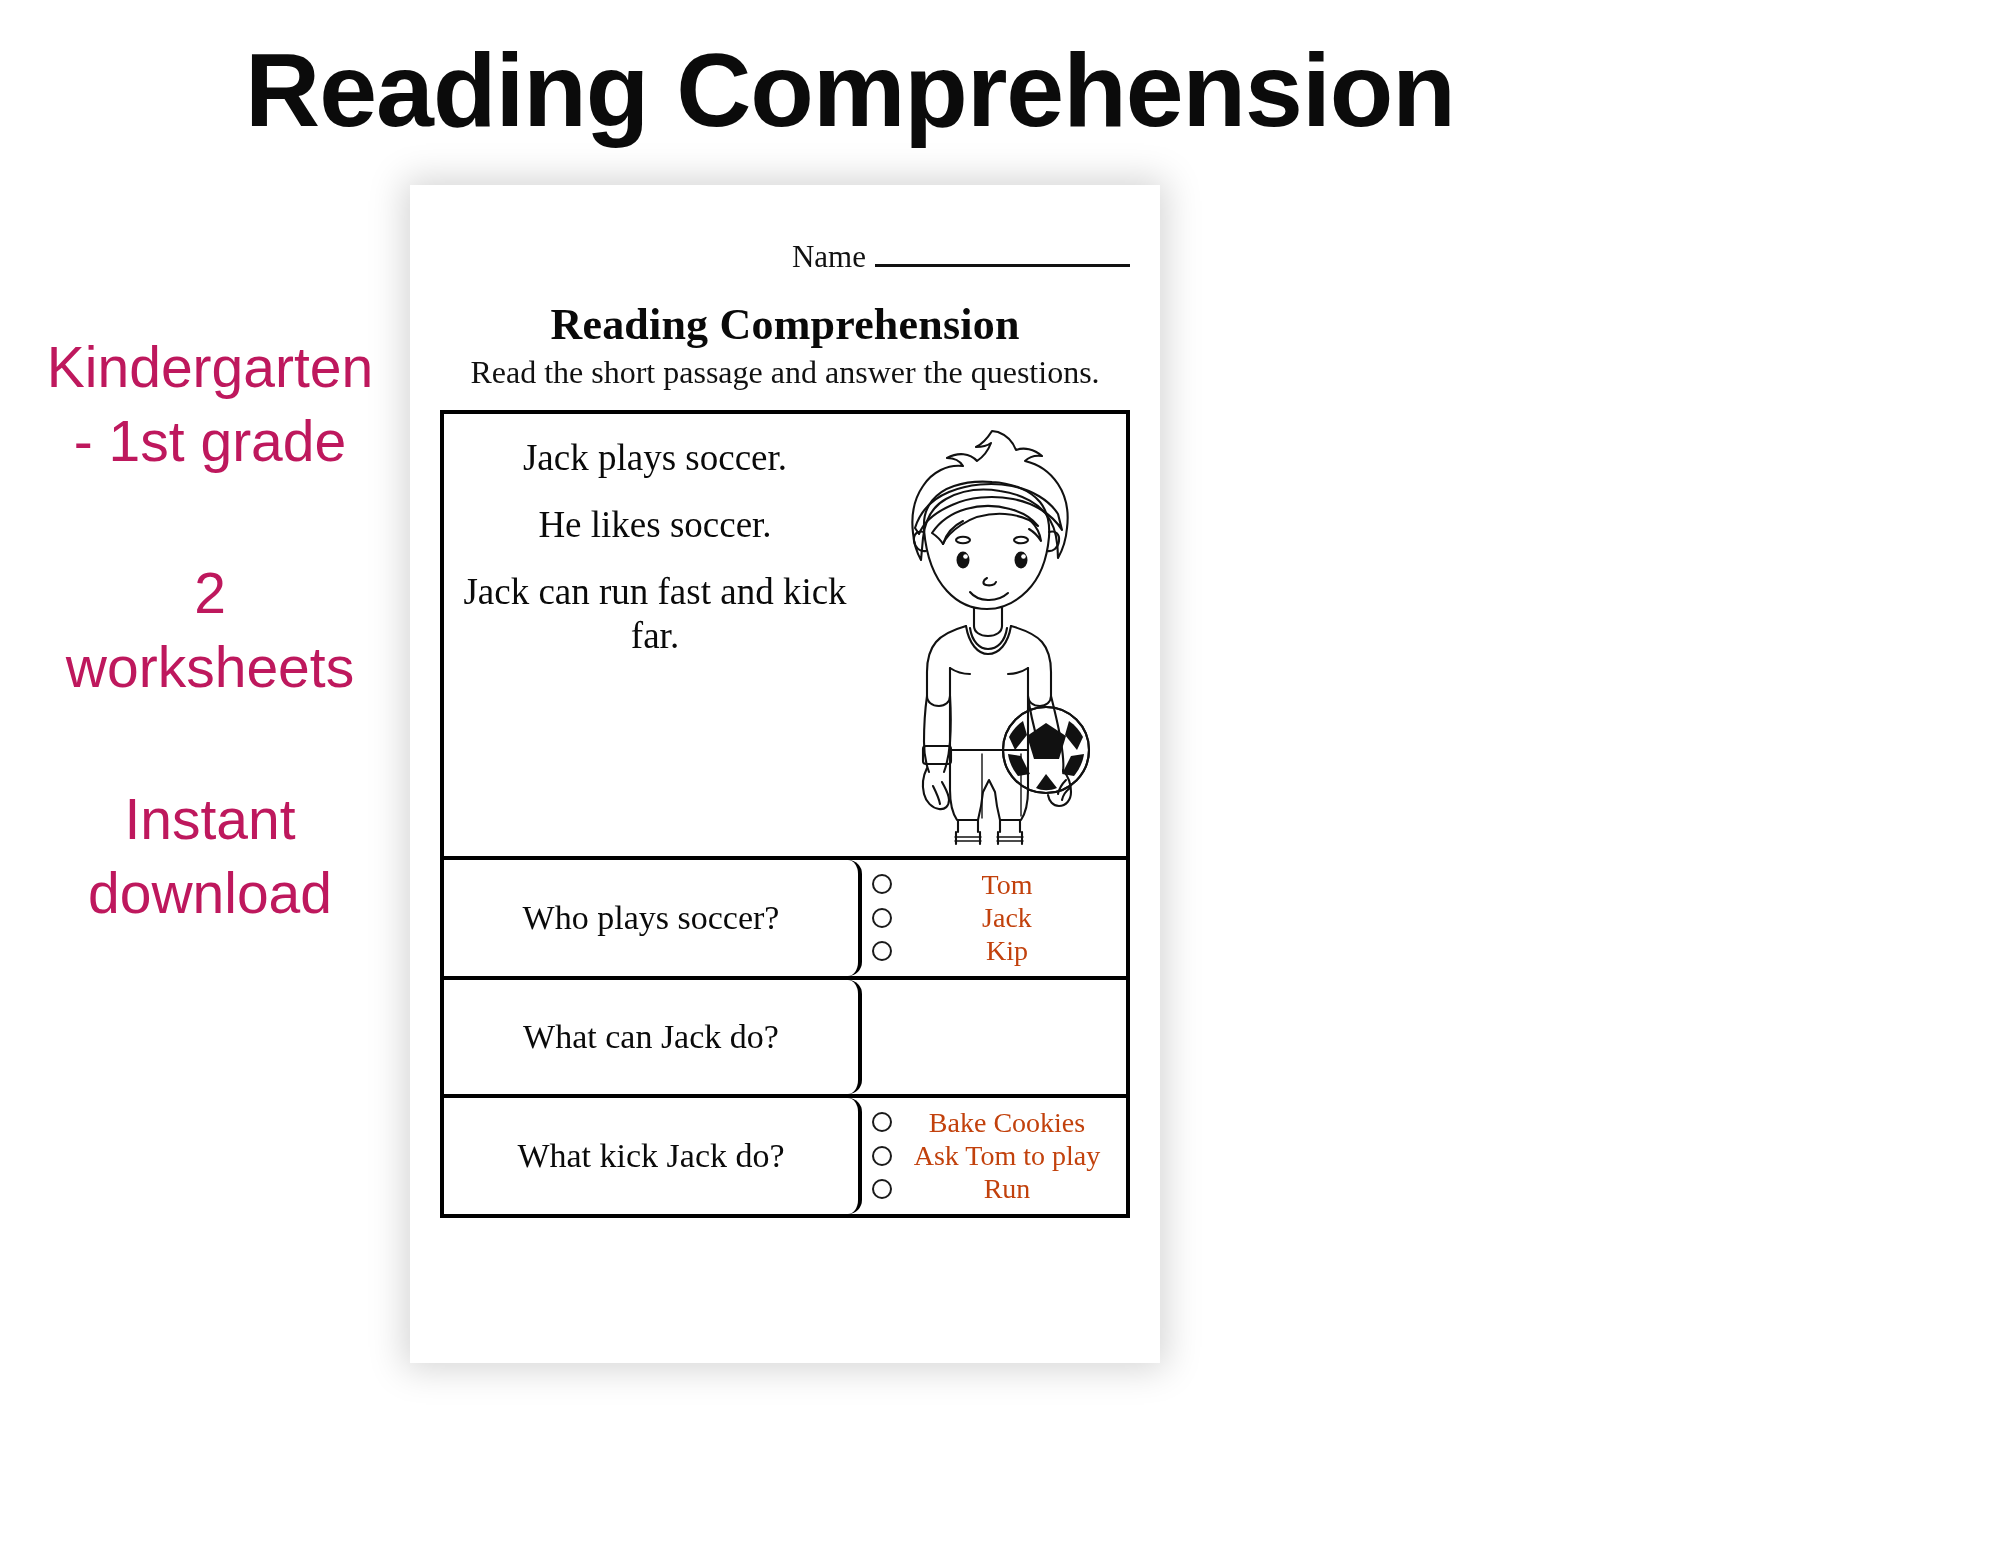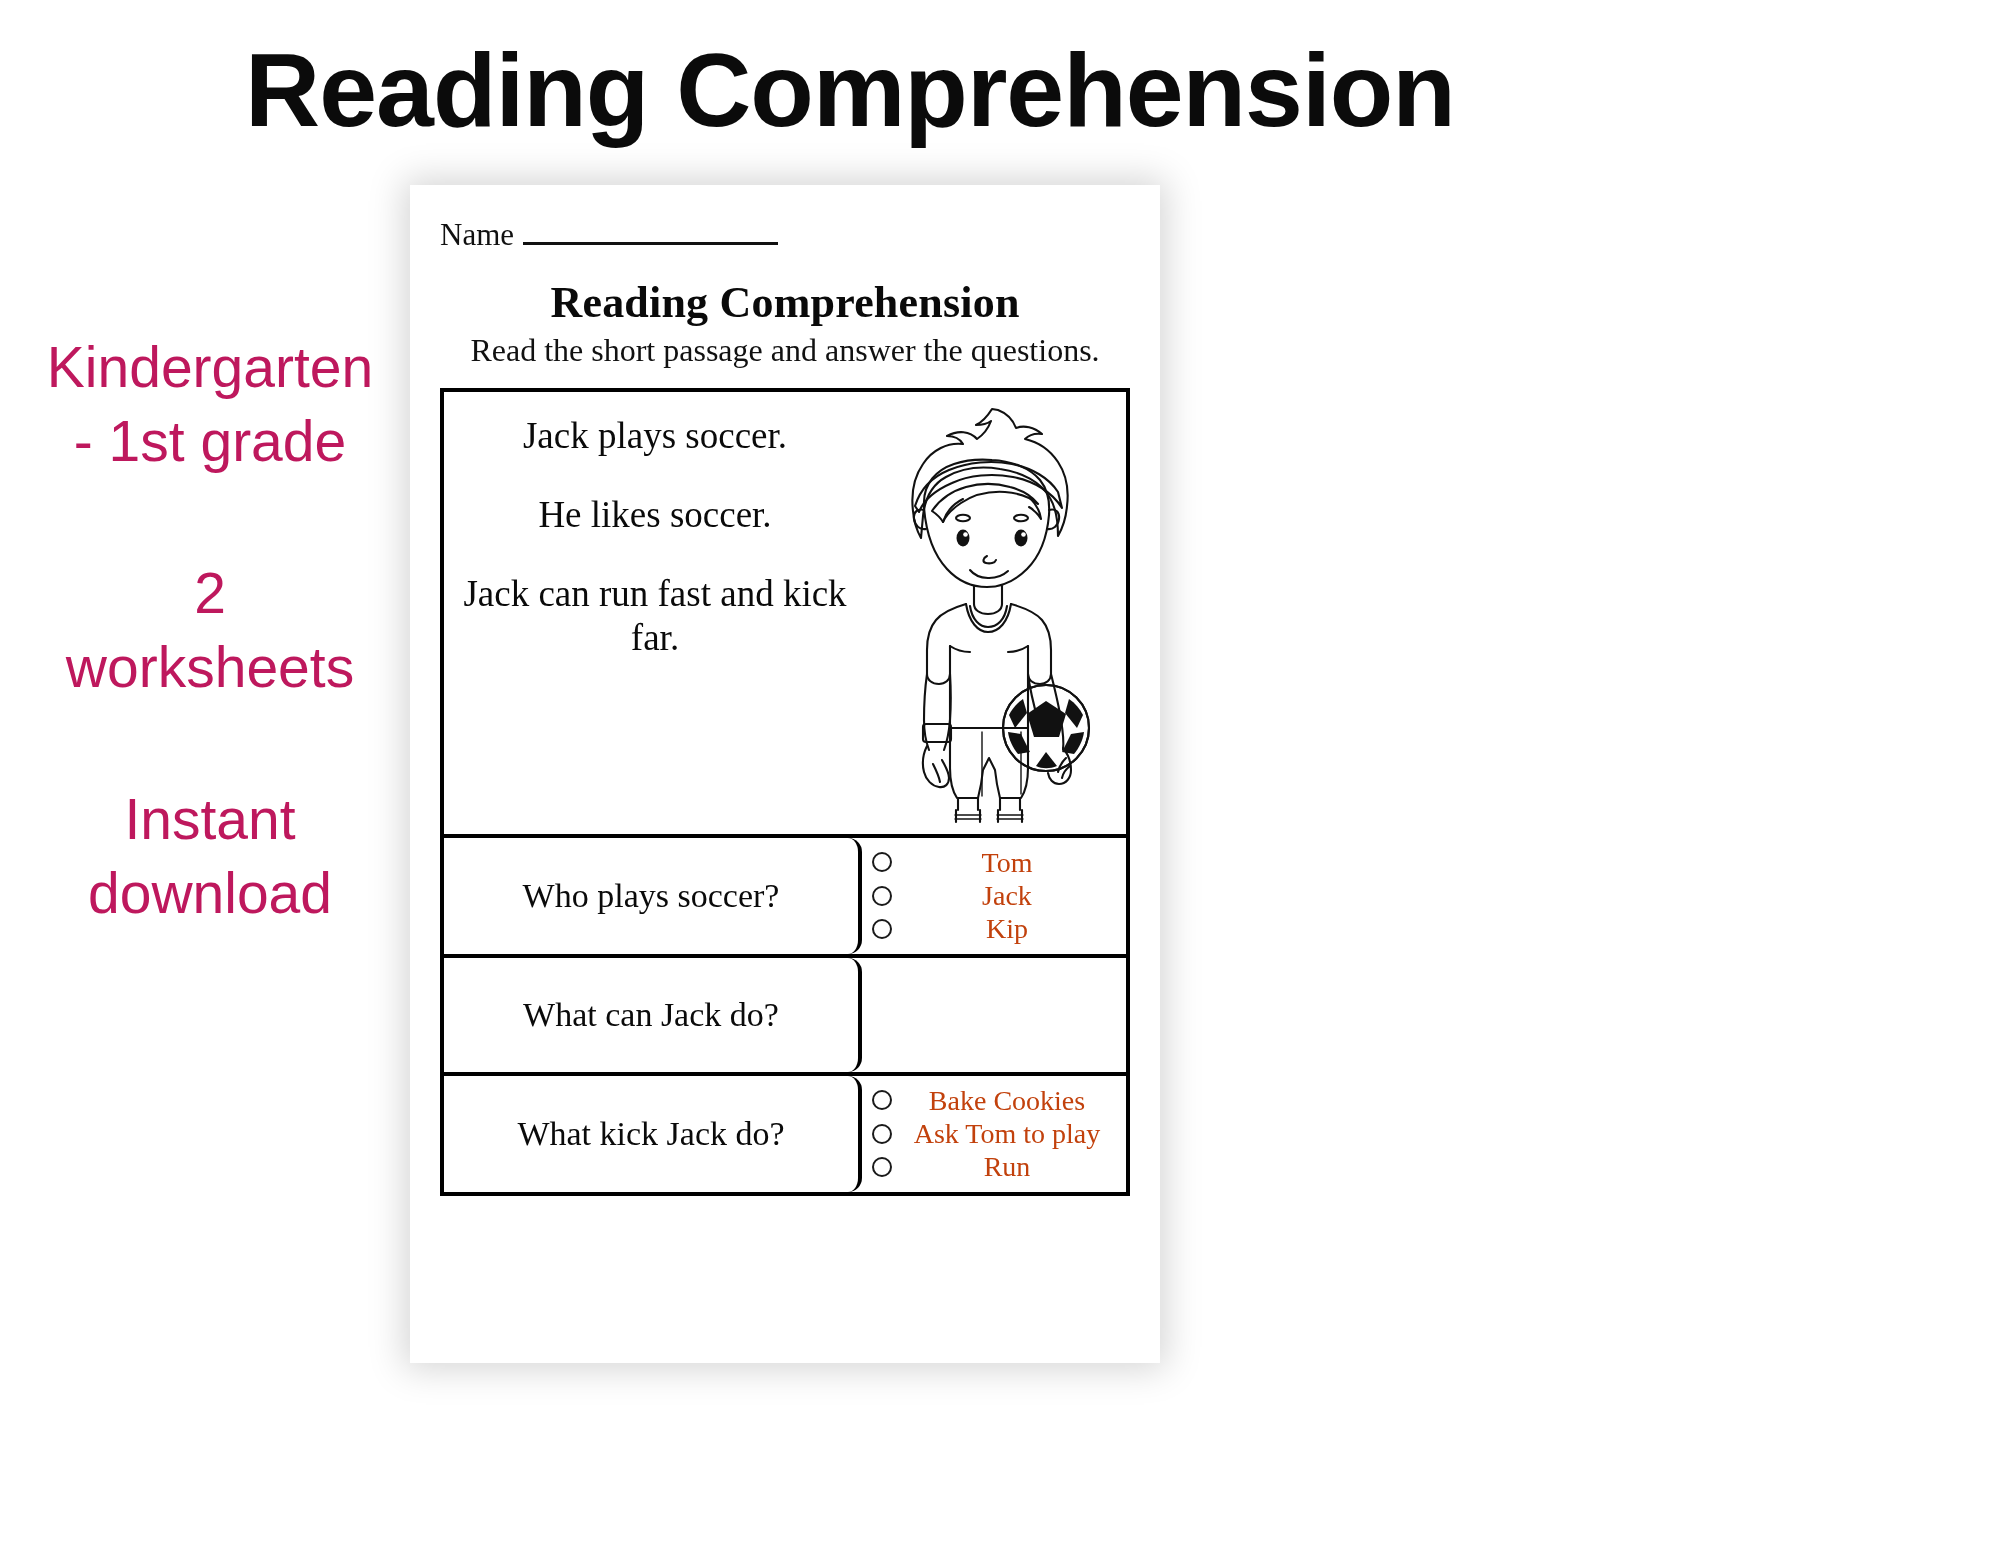--- a/index.html
+++ b/index.html
@@ -64,21 +64,22 @@
   .sheet-inner {
     position: absolute;
     left: 0; top: 0; right: 0; bottom: 0;
     padding: 34px 30px 0 30px;
   }
 
   
   .name-row {
     display: flex;
     align-items: flex-end;
-    justify-content: flex-start;
+    justify-content: flex-end;
+    margin-top: 22px;
     font-family: "Liberation Serif", serif;
   }
   .name-label {
     font-size: 31px;
     line-height: 1;
     color: #111;
     padding-right: 9px;
   }
   .name-rule {
     width: 255px;
@@ -124,21 +125,21 @@
     flex: 0 0 420px;
     padding: 22px 8px 14px 10px;
     font-family: "Liberation Serif", serif;
     font-size: 37px;
     line-height: 1.17;
     color: #0a0a0a;
     text-align: center;
     display: flex;
     flex-direction: column;
     justify-content: flex-start;
-    gap: 36px;
+    gap: 24px;
   }
   .passage-line { display: block; }
 
   .illustration {
     flex: 1 1 auto;
     position: relative;
     display: flex;
     align-items: flex-start;
     justify-content: center;
     padding-top: 6px;

